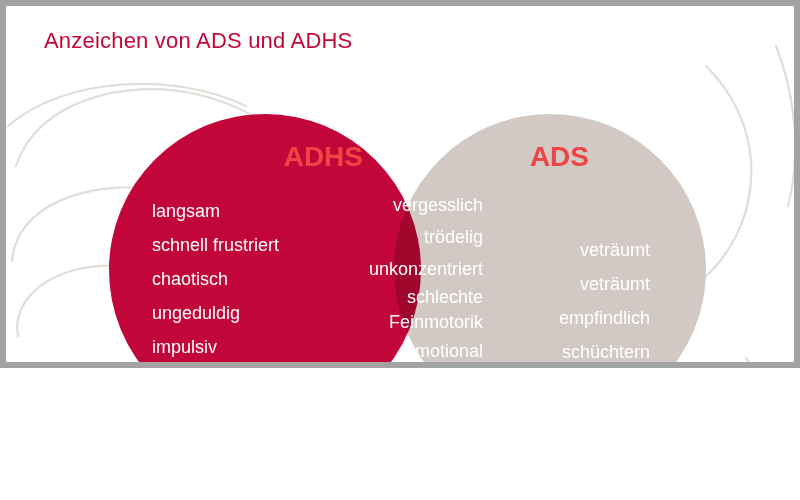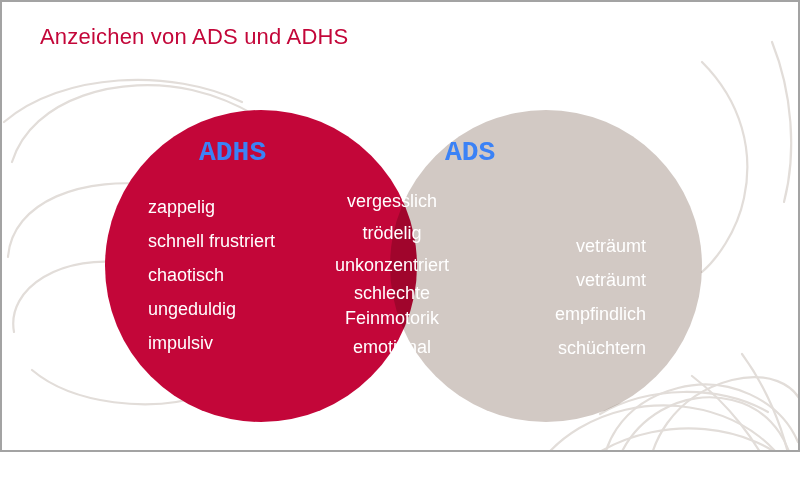--- a/index.html
+++ b/index.html
@@ -3,23 +3,23 @@
 <meta charset="utf-8">
 <style>
   html, body {
     margin: 0;
     padding: 0;
     background: #ffffff;
   }
   #slide {
     position: relative;
     width: 800px;
-    height: 452px;
+    height: 368px;
     box-sizing: border-box;
-    border: 2px solid #a3a3a3;
+    border: 6px solid #a3a3a3;
     background: #ffffff;
     overflow: hidden;
     font-family: "Liberation Sans", sans-serif;
   }
   #doodle-layer {
     position: absolute;
     left: 0;
     top: 0;
     width: 800px;
     height: 500px;
@@ -58,24 +58,23 @@
     top: 108px;
     width: 312px;
     height: 312px;
     background: #D2C9C4;
     mix-blend-mode: multiply;
   }
   .heading {
     position: absolute;
     font-size: 28px;
     font-weight: bold;
-    color: #3b82f6;
+    color: #ef4444;
     white-space: nowrap;
-    text-align: left;
-    font-family: Liberation Mono, monospace;
+    text-align: right;
   }
   #heading-adhs {
     left: 197px;
     top: 135px;
     width: 160px;
   }
   #heading-ads {
     left: 443px;
     top: 135px;
     width: 140px;
@@ -93,24 +92,24 @@
     text-align: left;
   }
   #list-ads {
     left: 474px;
     top: 188px;
     width: 170px;
     text-align: right;
     margin-top: 39px;
   }
   #list-overlap {
-    left: 314px;
+    left: 325px;
     top: 183px;
     width: 152px;
-    text-align: center;
+    text-align: right;
     line-height: 32px;
   }
   #list-overlap .term-multiline {
     line-height: 25px;
     display: block;
   }
   .term {
     display: block;
     white-space: nowrap;
   }
@@ -147,21 +146,21 @@
 
   <div id="venn">
 
     <div id="circle-adhs" class="circle"></div>
     <div id="circle-ads" class="circle"></div>
 
     <div id="heading-adhs" class="heading">ADHS</div>
     <div id="heading-ads" class="heading">ADS</div>
 
     <div id="list-adhs" class="term-list">
-      <span class="term">zappelig</span>
+      <span class="term">langsam</span>
       <span class="term">schnell frustriert</span>
       <span class="term">chaotisch</span>
       <span class="term">ungeduldig</span>
       <span class="term">impulsiv</span>
     </div>
 
     <div id="list-overlap" class="term-list">
       <span class="term">vergesslich</span>
       <span class="term">trödelig</span>
       <span class="term">unkonzentriert</span>

